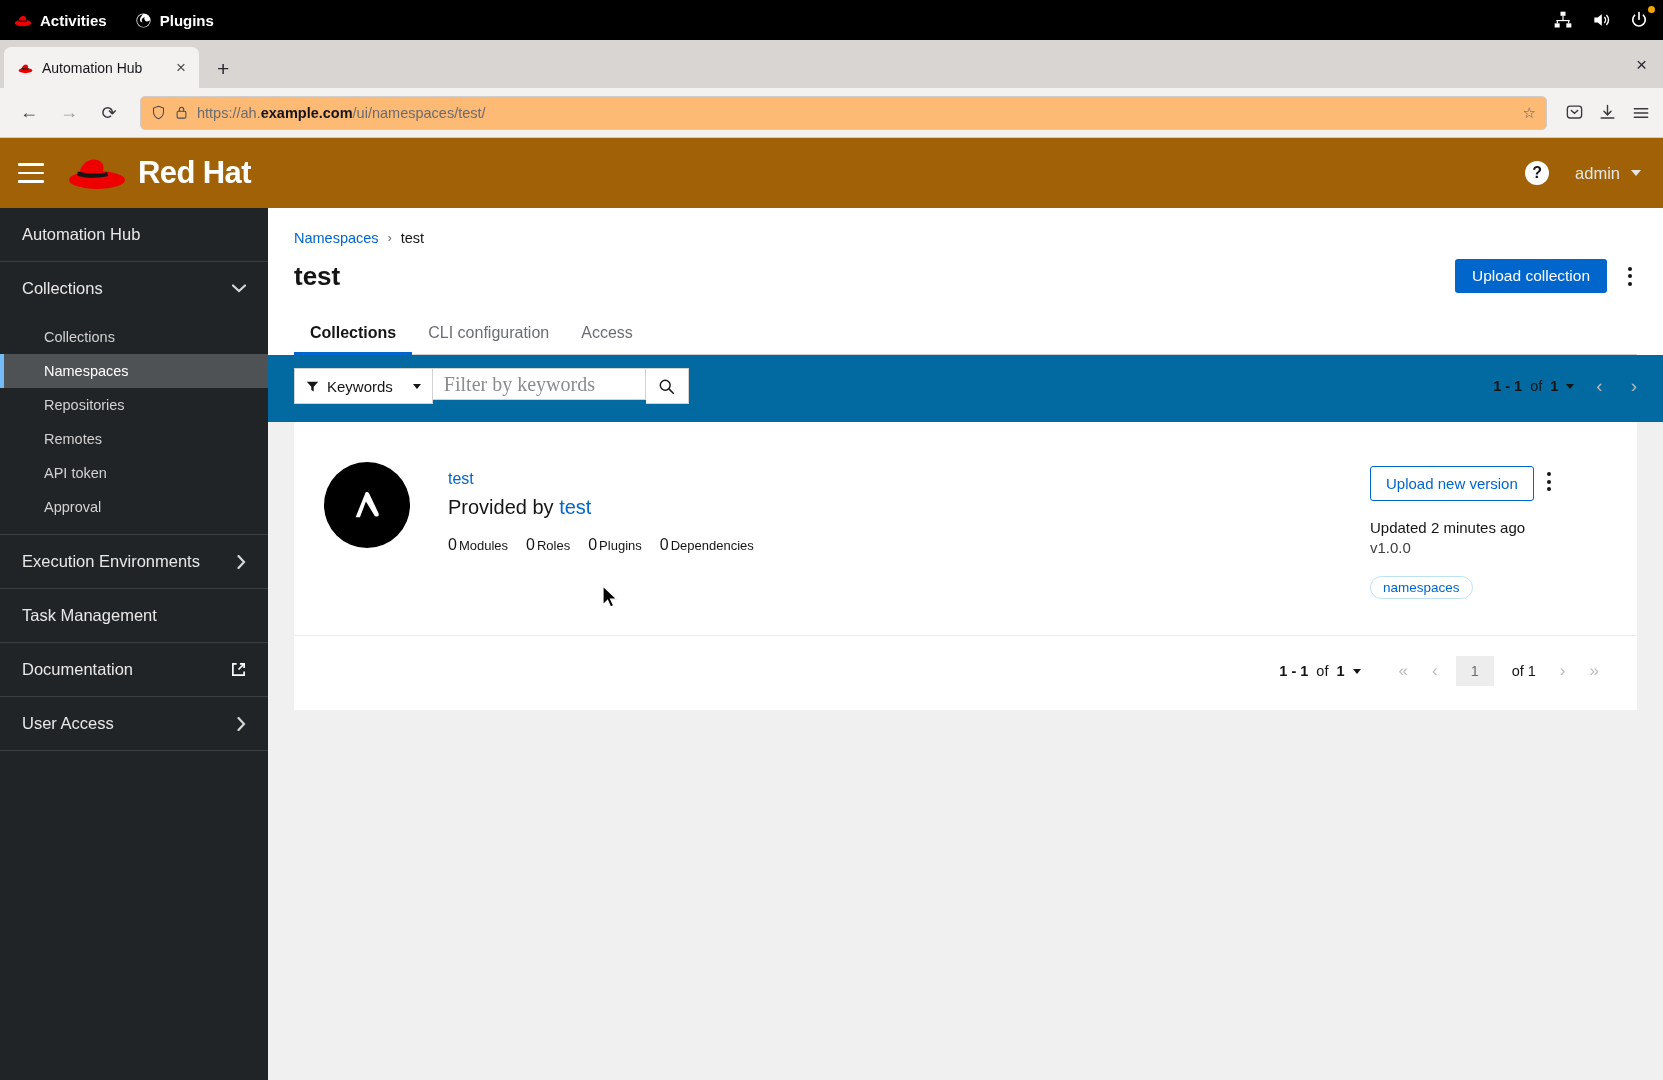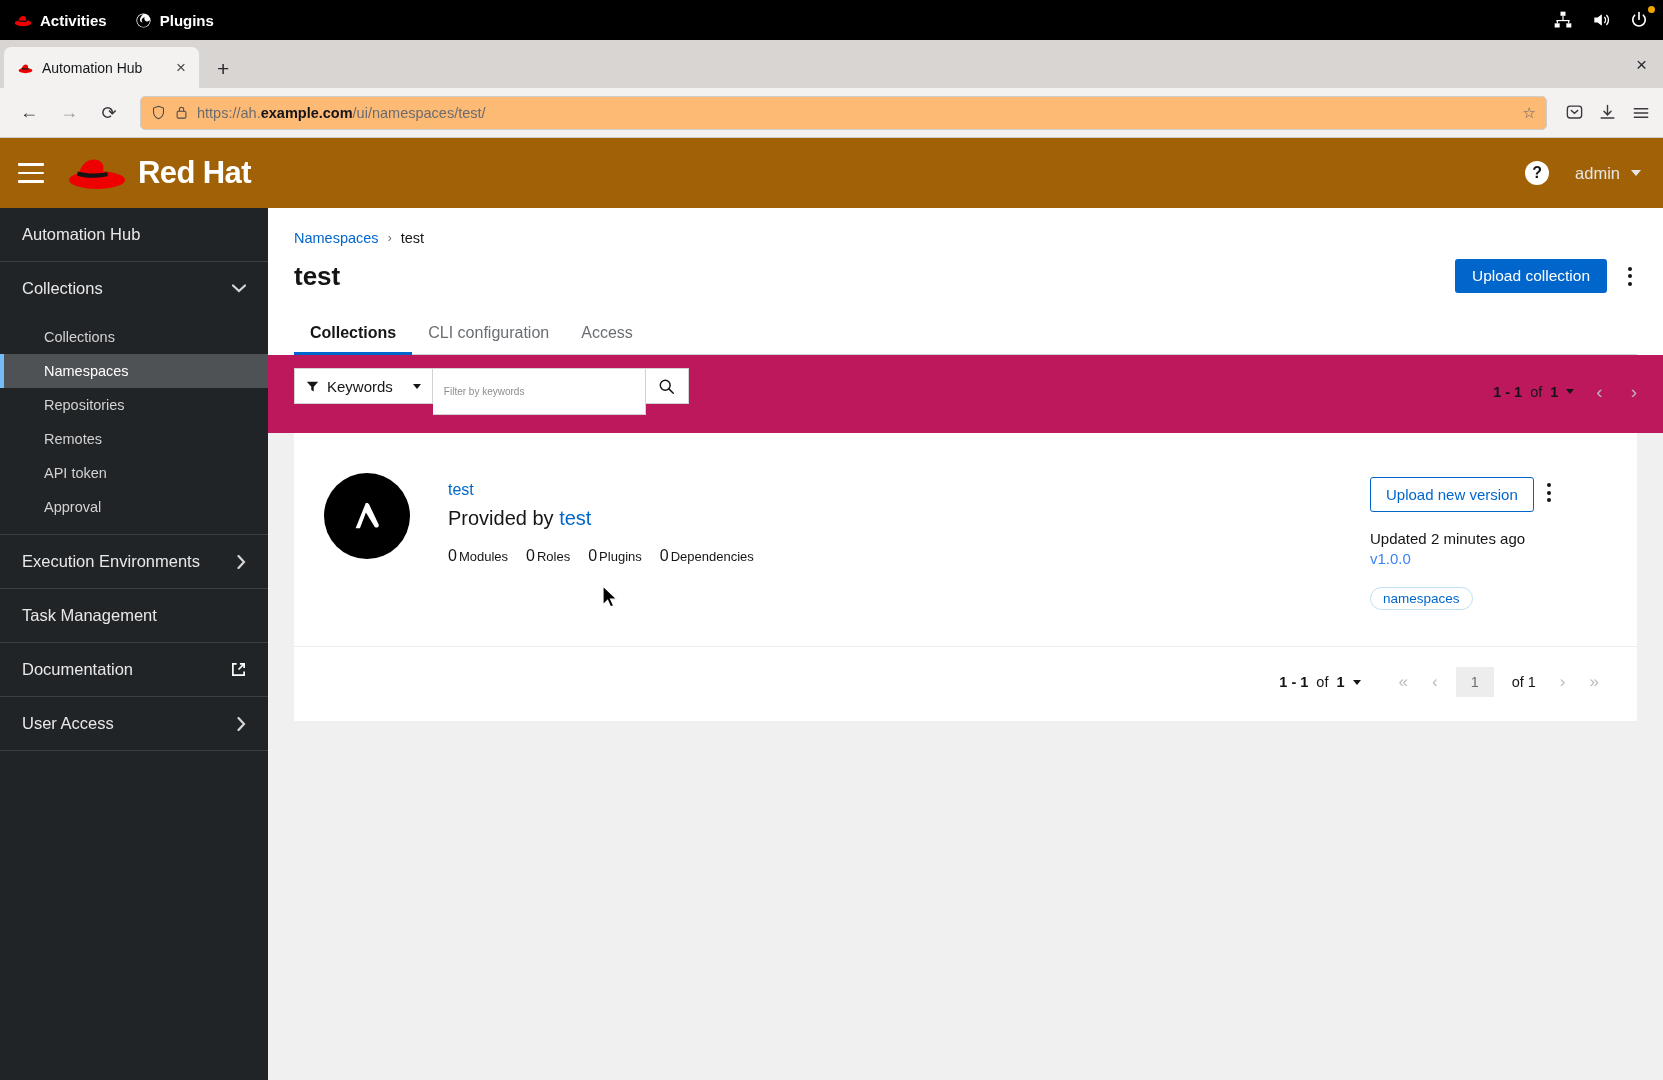--- a/index.html
+++ b/index.html
@@ -109,32 +109,32 @@
 
   .tabs { display: flex; gap: 0; margin-top: 22px; border-bottom: 1px solid #d2d2d2; }
   .tab {
     padding: 9px 16px 12px; font-size: 16px; color: #6a6e73; position: relative; cursor: pointer;
   }
   .tab.active { color: #151515; font-weight: 600; }
   .tab.active::after {
     content: ""; position: absolute; left: 0; right: 0; bottom: -1px; height: 3px; background: #06c;
   }
 
-  .toolbar { background: #be185d; padding: 13px 26px 18px; display: flex; align-items: center; }
+  .toolbar { background: #0369a1; padding: 13px 26px 18px; display: flex; align-items: center; }
   .filter-group { display: flex; align-items: stretch; }
   .filter-select {
     display: flex; align-items: center; gap: 8px; border: 1px solid #d2d2d2;
     background: #fff; padding: 0 11px; height: 36px; font-size: 15px; color: #151515; cursor: pointer;
   }
   .funnel { width: 13px; height: 13px; }
   .sel-caret { width: 0; height: 0; border-left: 4.5px solid transparent;
     border-right: 4.5px solid transparent; border-top: 5.5px solid #151515; margin-left: 12px; }
   .filter-input {
-    width: 213px; height: 47px; border: 1px solid #d2d2d2; border-left: none;
-    padding: 0 11px; font-size: 10px; font-family: Liberation Sans, sans-serif; color: #151515; outline: none;
+    width: 213px; height: 32px; border: 1px solid #d2d2d2; border-left: none;
+    padding: 0 11px; font-size: 20px; font-family: Liberation Serif, serif; color: #151515; outline: none;
   }
   .filter-input::placeholder { color: #8a8d90; }
   .search-btn {
     width: 43px; height: 36px; border: 1px solid #d2d2d2; border-left: none;
     background: #fff; display: flex; align-items: center; justify-content: center; cursor: pointer;
   }
   .top-pager { margin-left: auto; display: flex; align-items: center; gap: 22px; }
   .pg-count { font-size: 14.5px; color: #151515; display: flex; align-items: center; gap: 8px; }
   .pg-count b { font-weight: 700; }
   .pg-caret { width: 0; height: 0; border-left: 4px solid transparent;
@@ -155,21 +155,21 @@
   .stats { display: flex; gap: 18px; margin-top: 17px; align-items: baseline; }
   .stat { font-size: 13px; color: #151515; }
   .stat b { font-size: 16px; font-weight: 400; margin-right: 2px; }
   .card-side { width: 245px; padding-top: 4px; }
   .side-top { display: flex; align-items: flex-start; gap: 8px; }
   .btn-secondary {
     border: 1px solid #06c; color: #06c; background: #fff; border-radius: 3px;
     padding: 8px 15px; font-size: 15px; font-family: inherit; cursor: pointer; white-space: nowrap;
   }
   .updated { font-size: 15px; color: #151515; margin-top: 18px; }
-  .version { font-size: 15px; color: #3b82f6; margin-top: 3px; }
+  .version { font-size: 15px; color: #404040; margin-top: 3px; }
   .badge {
     display: inline-block; margin-top: 20px; border: 1px solid #bee1f4; color: #06c;
     background: #fff; border-radius: 30px; padding: 3px 12px; font-size: 13.5px;
   }
   .card-foot { display: flex; align-items: center; justify-content: flex-end;
     gap: 26px; padding: 20px 26px 24px; }
   .foot-nav { display: flex; align-items: center; gap: 0; color: #b8bbbe; font-size: 17px; }
   .foot-nav span { padding: 0 12px; }
   .page-box {
     background: #ededed; color: #6a6e73; width: 38px; height: 30px;

